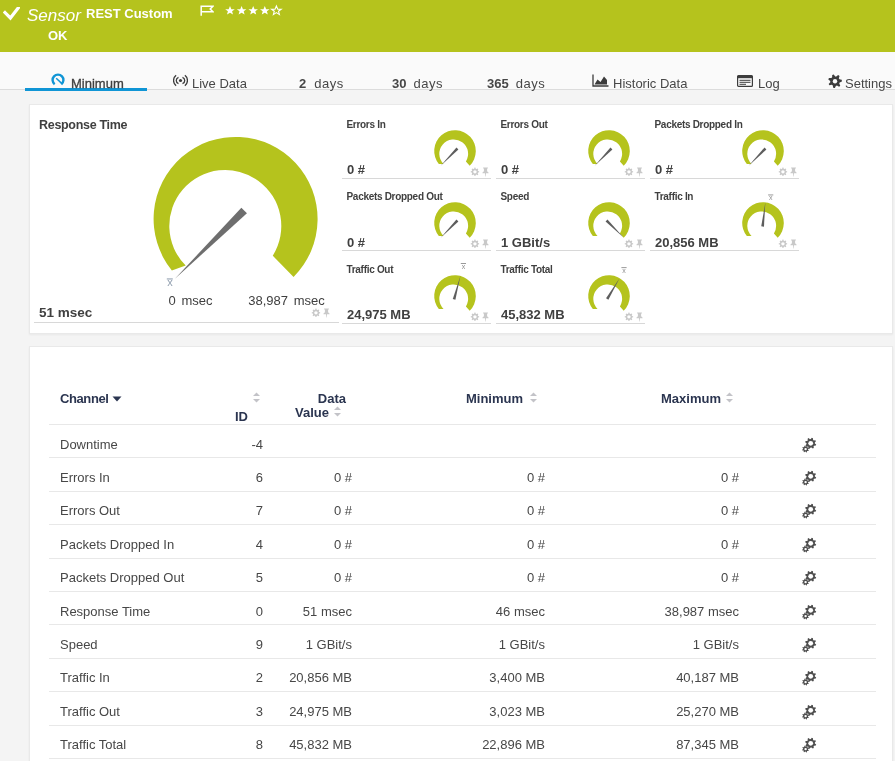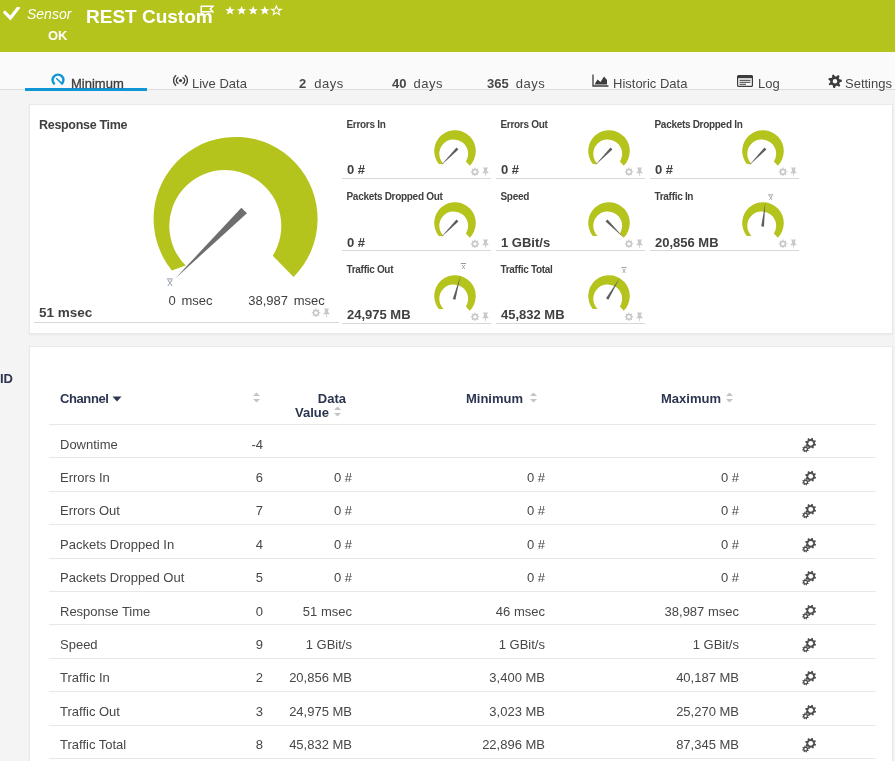--- a/index.html
+++ b/index.html
@@ -11,22 +11,22 @@
 .tsep{position:absolute;height:1px;background:#e8e8e8;left:49px;width:827px}
 .trow{position:absolute;font-size:13px;color:#474747;white-space:nowrap}
 .num{position:absolute;font-size:13px;color:#474747;text-align:right;white-space:nowrap}
 .th{position:absolute;font-size:13px;font-weight:bold;color:#2b3550;white-space:nowrap}
 .tab{position:absolute;font-size:13px;color:#474747;white-space:nowrap}
 </style></head><body>
 <div class="abs" style="left:0;top:0;width:895px;height:52px;background:#b5c31d"></div>
 <svg class="abs" style="left:3px;top:7px" width="17" height="14" viewBox="0 0 17 14">
 <path d="M2 5.6 L7.4 11 L15.2 0.9" stroke="#fff" stroke-width="3.2" fill="none" stroke-linecap="square" stroke-linejoin="miter"></path>
   </svg>
-<div class="abs" style="left:27px;top:5.5px;font-size:14px;font-style:italic;color:#fff">Sensor</div>
-<div class="abs" style="left:86px;top:5.5px;font-size:19px;font-weight:bold;color:#fff">REST Custom</div>
+<div class="abs" style="left:27px;top:5.5px;font-size:17px;font-style:italic;color:#fff">Sensor</div>
+<div class="abs" style="left:86px;top:5.5px;font-size:13px;font-weight:bold;color:#fff">REST Custom</div>
 <svg class="abs" style="left:200px;top:5px" width="14" height="11" viewBox="0 0 14 11">
 <path d="M1.2 0.5 L1.2 10.8 M1.2 1.3 L12.8 1.3 L10.2 4 L12.8 6.7 L1.2 6.7" stroke="#fff" stroke-width="1.5" fill="none"></path>
   </svg>
 <svg class="abs" style="left:224px;top:4px" width="62" height="13" viewBox="0 0 62 13">
     <path transform="translate(6.0,6.6)" d="M0,-4.6 L1.35,-1.42 L4.8,-1.42 L2.1,0.66 L3.0,4.0 L0,2.05 L-3.0,4.0 L-2.1,0.66 L-4.8,-1.42 L-1.35,-1.42 Z" fill="#fff"></path>
     <path transform="translate(17.6,6.6)" d="M0,-4.6 L1.35,-1.42 L4.8,-1.42 L2.1,0.66 L3.0,4.0 L0,2.05 L-3.0,4.0 L-2.1,0.66 L-4.8,-1.42 L-1.35,-1.42 Z" fill="#fff"></path>
     <path transform="translate(29.2,6.6)" d="M0,-4.6 L1.35,-1.42 L4.8,-1.42 L2.1,0.66 L3.0,4.0 L0,2.05 L-3.0,4.0 L-2.1,0.66 L-4.8,-1.42 L-1.35,-1.42 Z" fill="#fff"></path>
     <path transform="translate(40.8,6.6)" d="M0,-4.6 L1.35,-1.42 L4.8,-1.42 L2.1,0.66 L3.0,4.0 L0,2.05 L-3.0,4.0 L-2.1,0.66 L-4.8,-1.42 L-1.35,-1.42 Z" fill="#fff"></path>
     <path transform="translate(52.4,6.6)" d="M0,-4.6 L1.35,-1.42 L4.8,-1.42 L2.1,0.66 L3.0,4.0 L0,2.05 L-3.0,4.0 L-2.1,0.66 L-4.8,-1.42 L-1.35,-1.42 Z" fill="none" stroke="#fff" stroke-width="1.1"></path>
   </svg>
@@ -42,21 +42,21 @@
 <g stroke="#3c3c3c" fill="none" stroke-width="1.3">
 <path d="M3.1 1.2 A6.8 6.8 0 0 0 3.1 11.8"></path>
       <path d="M5.5 3.3 A3.4 3.4 0 0 0 5.5 9.7"></path>
 <path d="M11.9 1.2 A6.8 6.8 0 0 1 11.9 11.8"></path>
       <path d="M9.5 3.3 A3.4 3.4 0 0 1 9.5 9.7"></path>
 </g>
     <circle cx="7.5" cy="6.5" r="1.6" fill="#3c3c3c"></circle>
   </svg>
 <div class="tab" style="left:192px;top:76px">Live Data</div>
 <div class="tab" style="left:299px;top:76px"><b>2</b><span style="margin-left:8px;letter-spacing:0.5px">days</span></div>
-<div class="tab" style="left:392px;top:76px"><b>40</b><span style="margin-left:7px;letter-spacing:0.5px">days</span></div>
+<div class="tab" style="left:392px;top:76px"><b>30</b><span style="margin-left:7px;letter-spacing:0.5px">days</span></div>
 <div class="tab" style="left:487px;top:76px"><b>365</b><span style="margin-left:7px;letter-spacing:0.5px">days</span></div>
 <svg class="abs" style="left:592px;top:74px" width="17" height="13" viewBox="0 0 17 13">
 <path d="M1 0.5 L1 12 L16.5 12" stroke="#3c3c3c" stroke-width="1.3" fill="none"></path>
 <path d="M2.5 10.5 L5.5 5.5 L8.5 8 L12 2.5 L15 6 L15 10.5 Z" fill="#3c3c3c"></path>
   </svg>
 <div class="tab" style="left:613px;top:76px">Historic Data</div>
 <svg class="abs" style="left:737px;top:75px" width="16" height="12" viewBox="0 0 16 12">
 <rect x="0.6" y="0.6" width="14.8" height="10.8" rx="1" fill="none" stroke="#3c3c3c" stroke-width="1.2"></rect>
 <rect x="0.6" y="0.6" width="14.8" height="2.6" fill="#3c3c3c"></rect>
 <path d="M2.5 5.3 H13.5 M2.5 7.3 H13.5 M2.5 9.3 H9" stroke="#3c3c3c" stroke-width="1"></path>
@@ -206,21 +206,21 @@
 <circle cx="4.95" cy="4.85" r="1.7" fill="#fff"></circle>
 <path d="M13.1 0.5 L17.9 0.5 L17.9 1.5 L17.1 1.5 L17.1 4.2 L18.5 5.4 L18.5 6.3 L16 6.3 L15.7 9.5 L15.3 9.5 L15 6.3 L12.5 6.3 L12.5 5.4 L13.9 4.2 L13.9 1.5 L13.1 1.5 Z"></path>
     </g>
   </svg>
 <div class="hline" style="left:496px;top:322.8px;width:149px"></div>
 <div class="card" style="left:29px;top:346px;width:864px;height:420px"></div>
 <div class="th" style="left:60px;top:391px;letter-spacing:-0.4px">Channel</div>
 <svg class="abs" style="left:112px;top:396px" width="10" height="6" viewBox="0 0 10 6">
 <path d="M0.5 0.5 L9.5 0.5 L5 5.5 Z" fill="#2b3550"></path>
   </svg>
-<div class="th" style="left:0;top:371px;width:248px;text-align:left">ID</div>
+<div class="th" style="left:0;top:409px;width:248px;text-align:right">ID</div>
 <svg class="abs" style="left:252px;top:392px" width="9" height="11" viewBox="0 0 9 11">
     <path d="M4.5 0.5 L8 4 L1 4 Z" fill="#c3c3c8"></path>
     <path d="M4.5 10.5 L8 7 L1 7 Z" fill="#c3c3c8"></path>
   </svg>
 <div class="th" style="left:0;top:391px;width:346px;text-align:right">Data</div>
 <div class="th" style="left:0;top:405px;width:329px;text-align:right">Value</div>
 <svg class="abs" style="left:333px;top:406px" width="9" height="11" viewBox="0 0 9 11">
     <path d="M4.5 0.5 L8 4 L1 4 Z" fill="#c3c3c8"></path>
     <path d="M4.5 10.5 L8 7 L1 7 Z" fill="#c3c3c8"></path>
   </svg>

